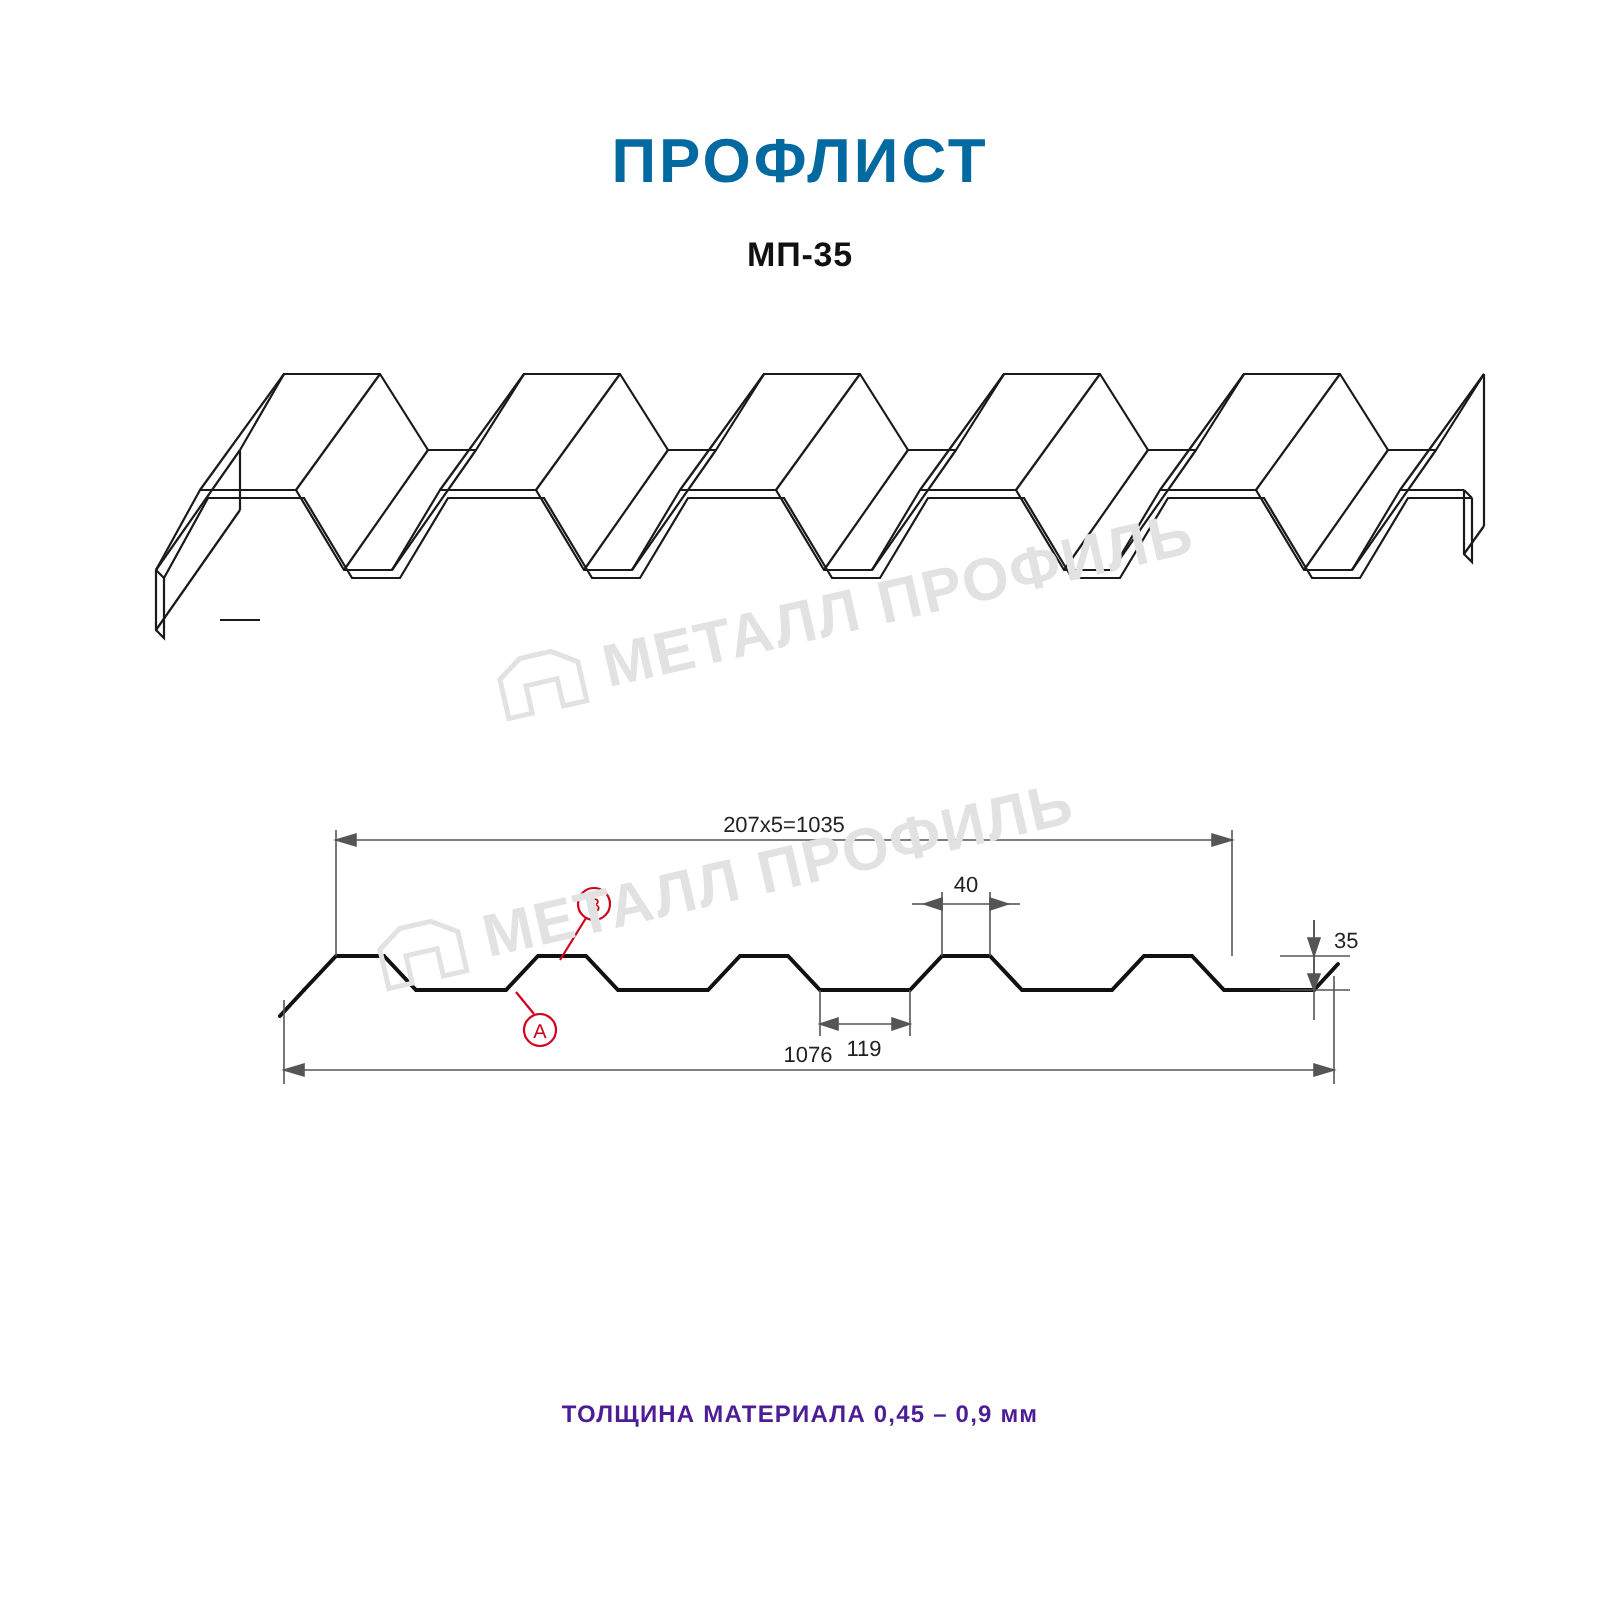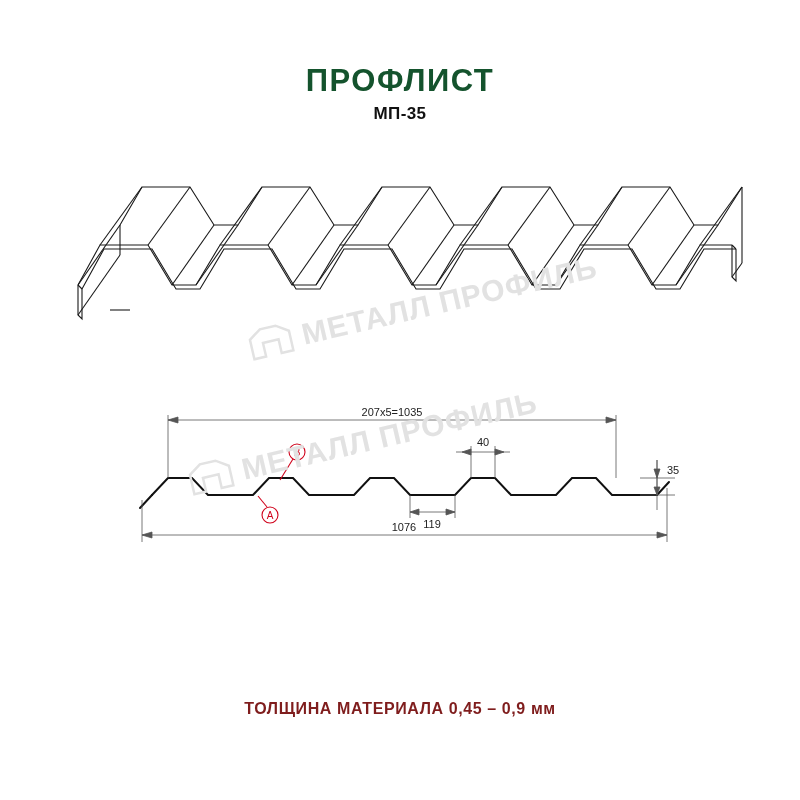--- a/index.html
+++ b/index.html
@@ -24,28 +24,28 @@
     position: absolute;
     left: 0;
     top: 62px;
     width: 800px;
     text-align: center;
   }
   .title {
     font-size: 31px;
     font-weight: bold;
     letter-spacing: 1.5px;
-    color: #14532d;
+    color: #0369a1;
     line-height: 38px;
   }
   .subtitle {
     font-size: 17px;
     font-weight: bold;
     color: #111;
-    margin-top: 4px;
+    margin-top: 18px;
     letter-spacing: 0.4px;
   }
   .iso-wrap {
     position: absolute;
     left: 60px;
     top: 185px;
     width: 690px;
     height: 165px;
   }
   .section-wrap {
@@ -54,24 +54,24 @@
     top: 400px;
     width: 560px;
     height: 165px;
   }
   .footer {
     position: absolute;
     left: 0;
     top: 700px;
     width: 800px;
     text-align: center;
-    font-size: 16px;
+    font-size: 12px;
     font-weight: bold;
     letter-spacing: 0.6px;
-    color: #7f1d1d;
+    color: #4c1d95;
   }
   .wm {
     position: absolute;
     pointer-events: none;
     color: #e2e2e2;
     font-weight: bold;
     white-space: nowrap;
     font-size: 30px;
     letter-spacing: 1px;
     display: flex;

